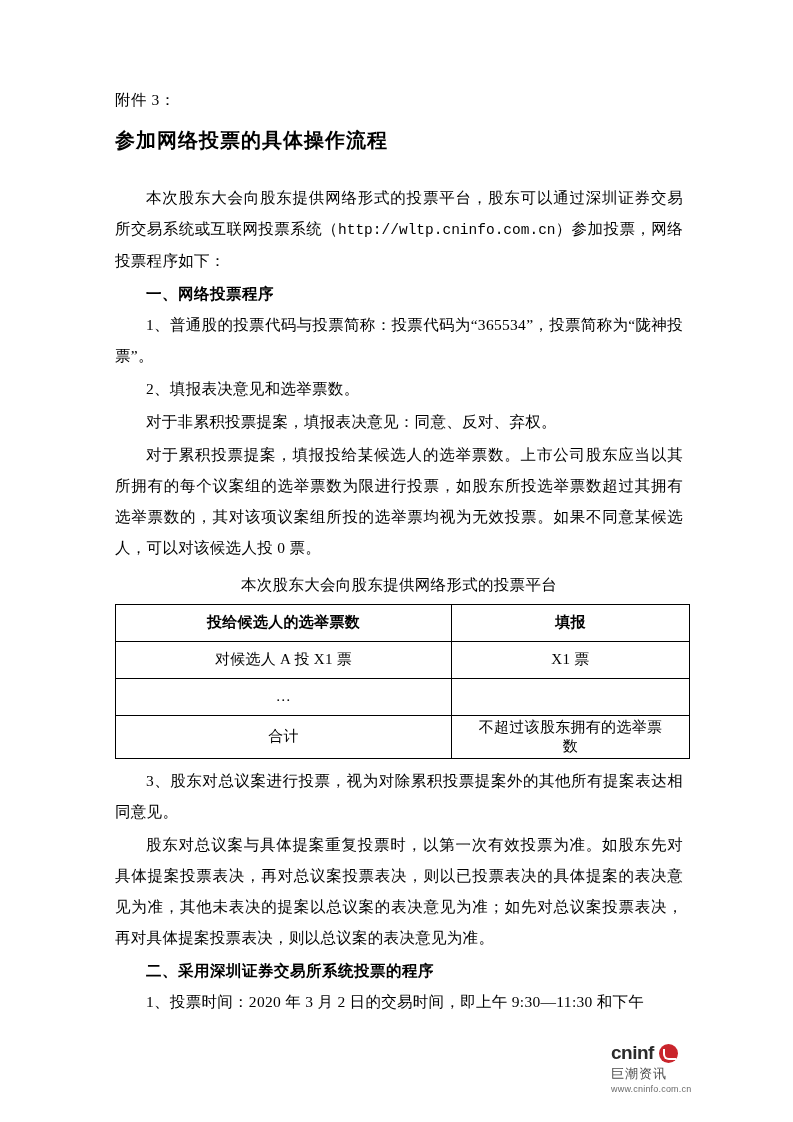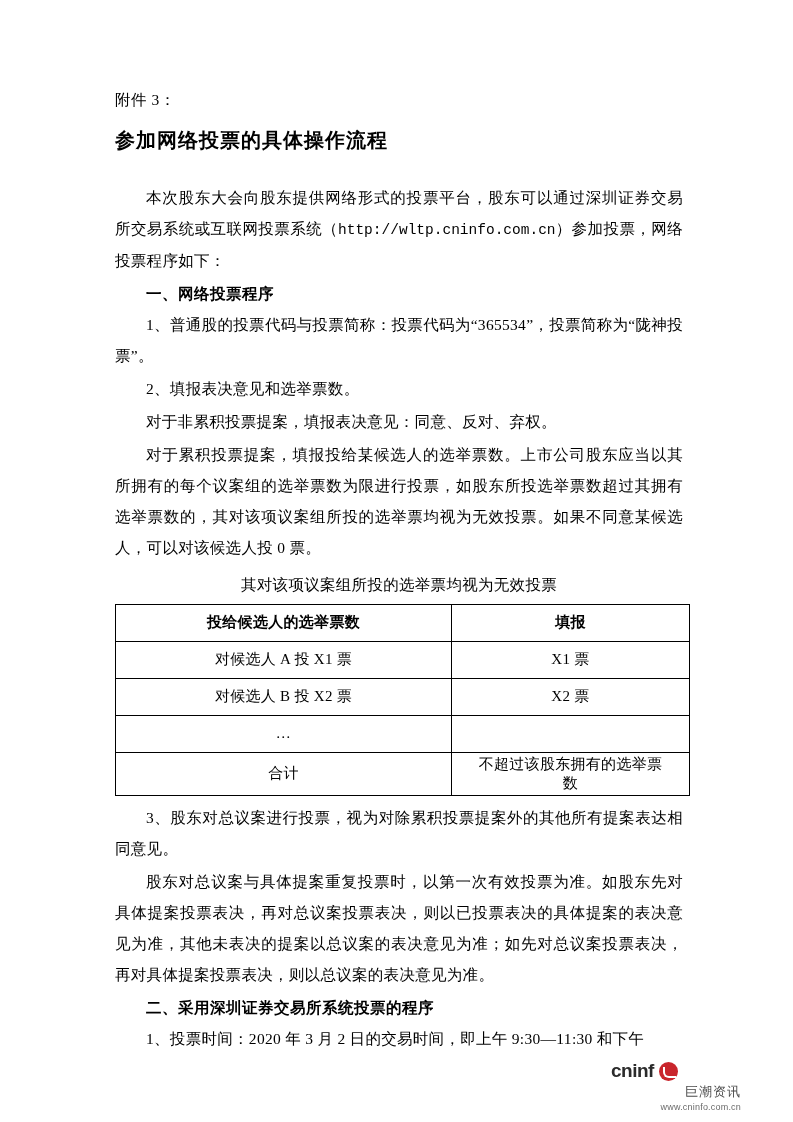--- a/index.html
+++ b/index.html
@@ -85,22 +85,22 @@
     font-weight: bold;
   }
   table.vote-table td.col1 { width: 295px; }
   table.vote-table td.col2 { width: 197px; }
   .dots {
     letter-spacing: 2px;
   }
   .logo {
     position: absolute;
     right: 52px;
-    bottom: 10px;
-    text-align: right;
+    bottom: 28px;
+    text-align: left;
     width: 130px;
   }
   .logo-row {
     display: flex;
     align-items: center;
     gap: 5px;
   }
   .logo-mark {
     font-family: "Liberation Sans", sans-serif;
     font-size: 19px;
@@ -151,35 +151,31 @@
 
   <p class="body-text indent"><span>本次股东大会向股东提供网络形式的投票平台，股东可以通过深圳证券交易所交易系统或互联网投票系统（</span><span class="mono">http://wltp.cninfo.com.cn</span><span>）参加投票，网络投票程序如下：</span></p>
 
   <p class="section-head">一、网络投票程序</p>
 
   <p class="body-text indent">1、普通股的投票代码与投票简称：投票代码为“365534”，投票简称为“陇神投票”。</p>
   <p class="body-text indent">2、填报表决意见和选举票数。</p>
   <p class="body-text indent">对于非累积投票提案，填报表决意见：同意、反对、弃权。</p>
   <p class="body-text indent">对于累积投票提案，填报投给某候选人的选举票数。上市公司股东应当以其所拥有的每个议案组的选举票数为限进行投票，如股东所投选举票数超过其拥有选举票数的，其对该项议案组所投的选举票均视为无效投票。如果不同意某候选人，可以对该候选人投 0 票。</p>
 
-  <p class="table-caption">其对该项议案组所投的选举票均视为无效投票</p>
+  <p class="table-caption">本次股东大会向股东提供网络形式的投票平台</p>
 
   <table class="vote-table">
     <tbody>
       <tr>
         <td class="head col1">投给候选人的选举票数</td>
         <td class="head col2">填报</td>
       </tr>
       <tr>
         <td class="col1">对候选人 A 投 X1 票</td>
         <td class="col2">X1 票</td>
-      </tr>
-      <tr>
-        <td class="col1">对候选人 B 投 X2 票</td>
-        <td class="col2">X2 票</td>
       </tr>
       <tr>
         <td class="col1 dots">…</td>
         <td class="col2"></td>
       </tr>
       <tr>
         <td class="col1">合计</td>
         <td class="col2">不超过该股东拥有的选举票数</td>
       </tr>
     </tbody>

